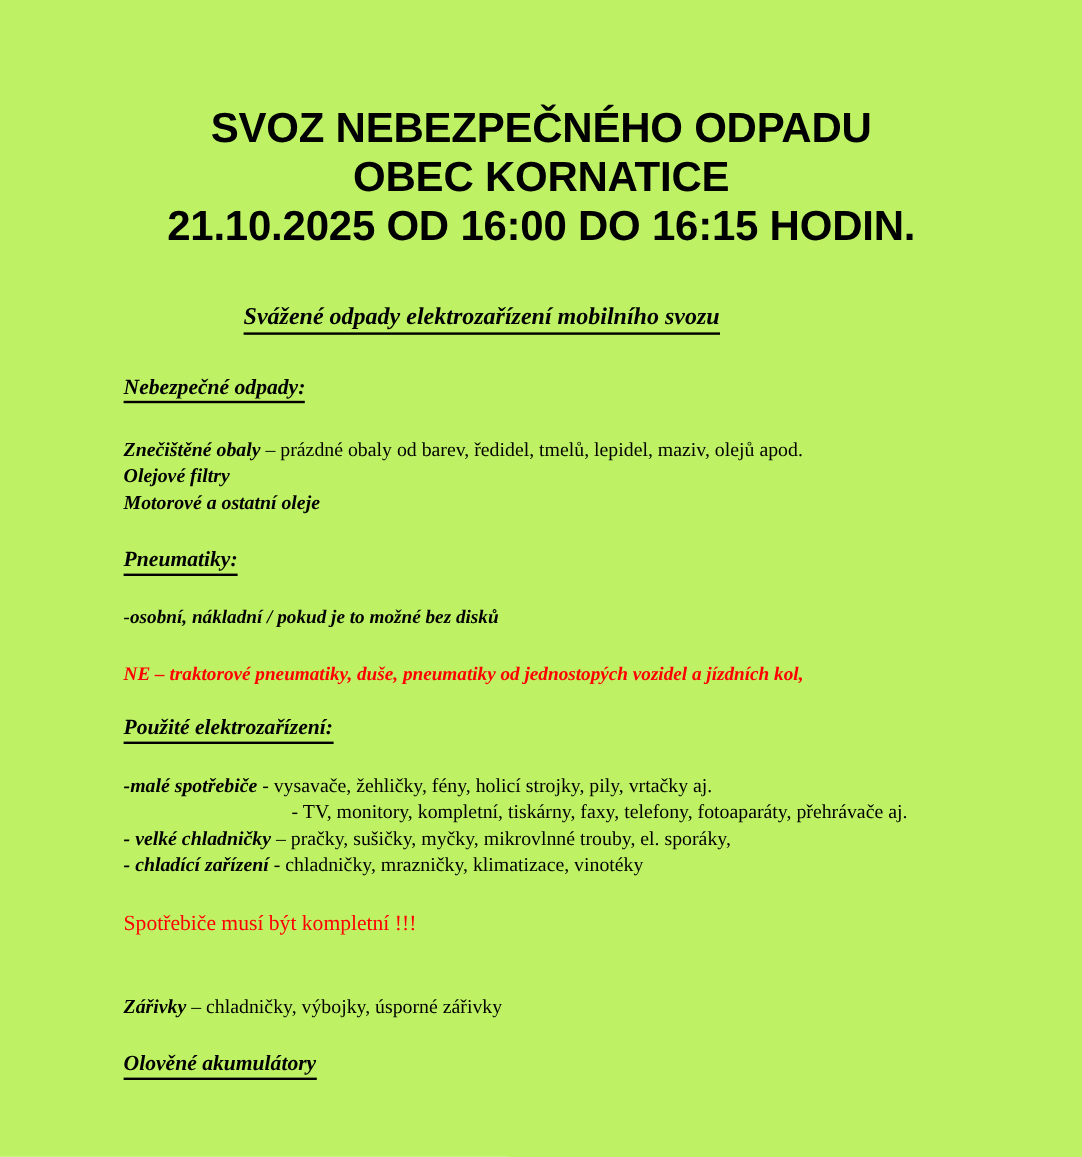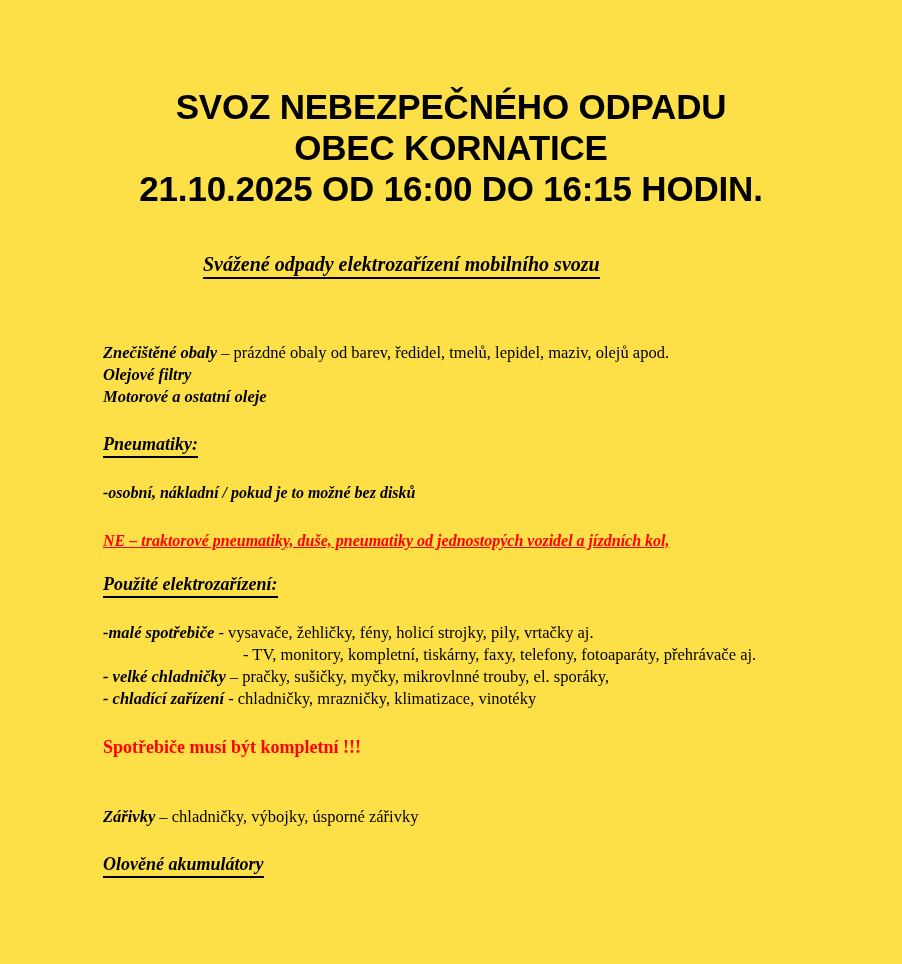--- a/index.html
+++ b/index.html
@@ -13,21 +13,21 @@
     height: 964px;
     overflow: hidden;
     font-family: "Liberation Serif", "DejaVu Serif", serif;
     color: #000000;
   }
 
   .page {
     position: relative;
     width: 902px;
     height: 964px;
-    background: #fde047;
+    background: #bef264;
   }
 
   
   .title-block {
     position: absolute;
     left: 0;
     top: 86px;
     width: 902px;
     text-align: center;
     font-family: "Liberation Sans", "DejaVu Sans", sans-serif;
@@ -102,25 +102,24 @@
     font-size: 16px;
     line-height: 22px;
   }
   .red {
     color: #ff0000;
     font-weight: bold;
     font-style: italic;
     font-size: 16px;
     line-height: 22px;
     white-space: nowrap;
-    text-decoration: underline;
   }
   .red-plain {
     color: #ff0000;
-    font-weight: bold;
+    font-weight: normal;
     font-size: 18px;
     line-height: 22px;
     white-space: nowrap;
   }
   .indent-tv {
     padding-left: 140px;
   }
   .sp-22 { height: 22px; }
   .sp-26 { height: 26px; }
   .sp-30 { height: 30px; }
@@ -138,20 +137,23 @@
   </div>
 
   <div class="body-area">
 
     <div class="subtitle">
       <span class="u">Svážené odpady elektrozařízení mobilního svozu</span>
     </div>
 
     <div class="sp-34"></div>
 
+    <div class="heading">
+      <span class="u">Nebezpečné odpady:</span>
+    </div>
 
     <div class="sp-30"></div>
 
     <div class="line">
       <span class="lead">Znečištěné obaly</span><span> – prázdné obaly od barev, ředidel, tmelů, lepidel, maziv, olejů apod.</span>
     </div>
     <div class="line">
       <span class="lead">Olejové filtry</span><span></span>
     </div>
     <div class="line">

